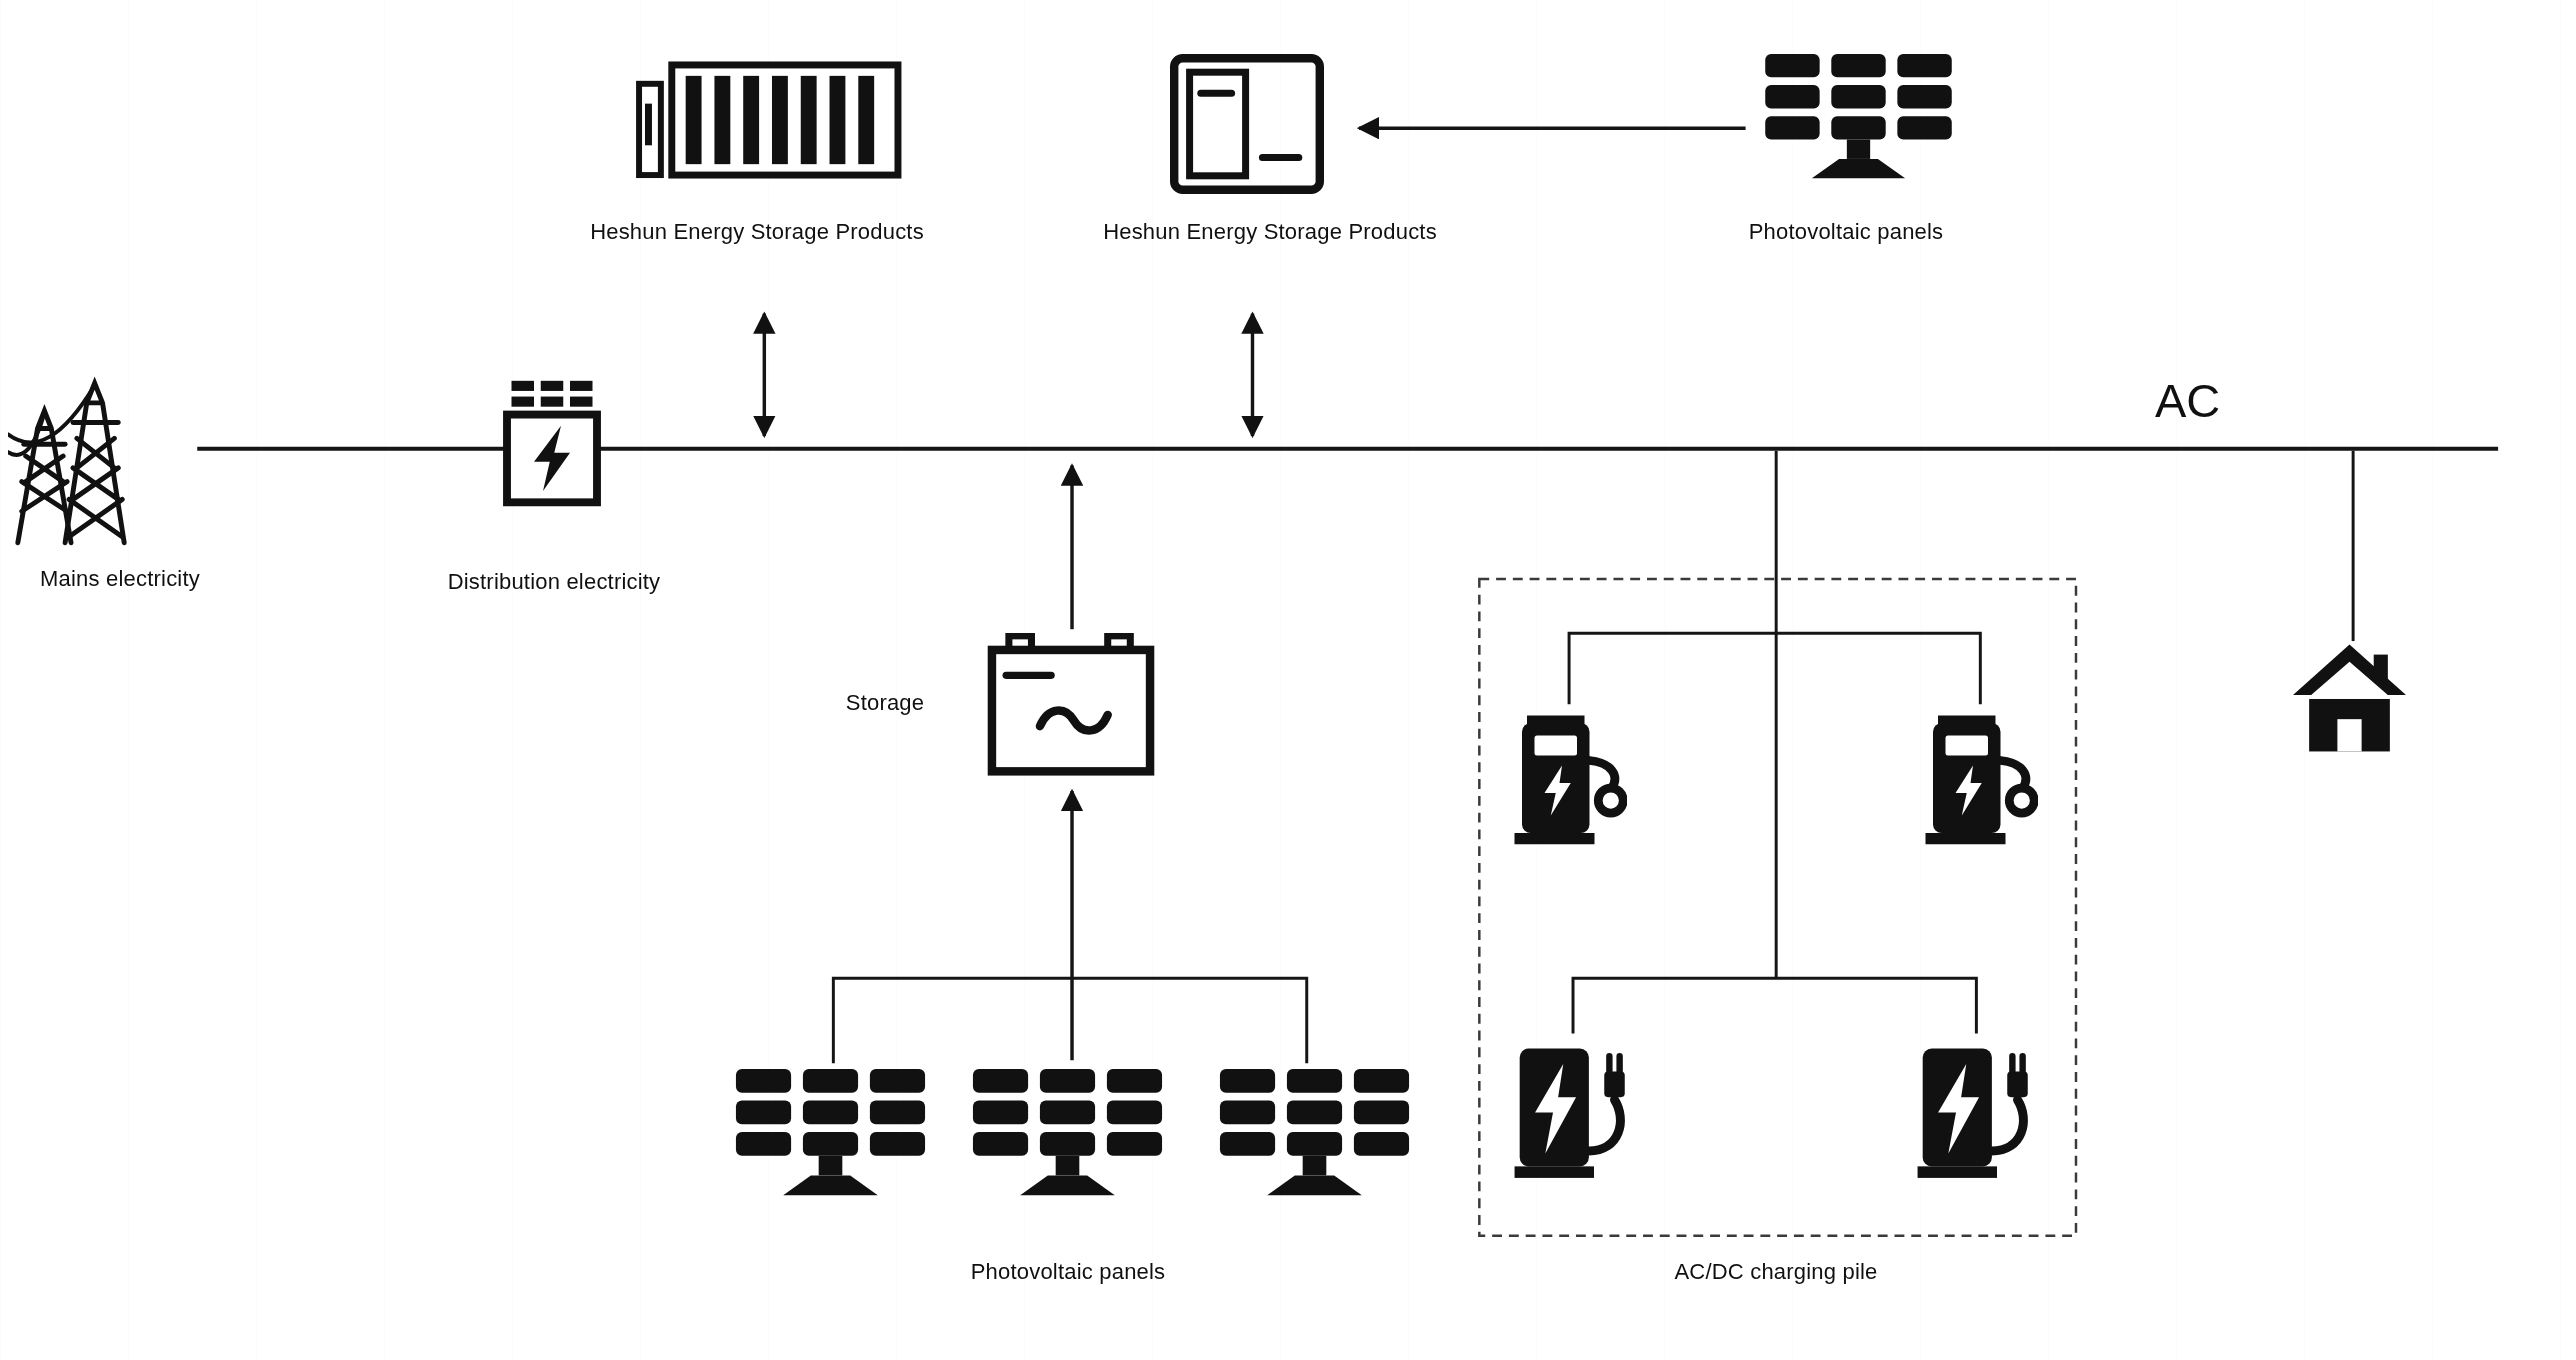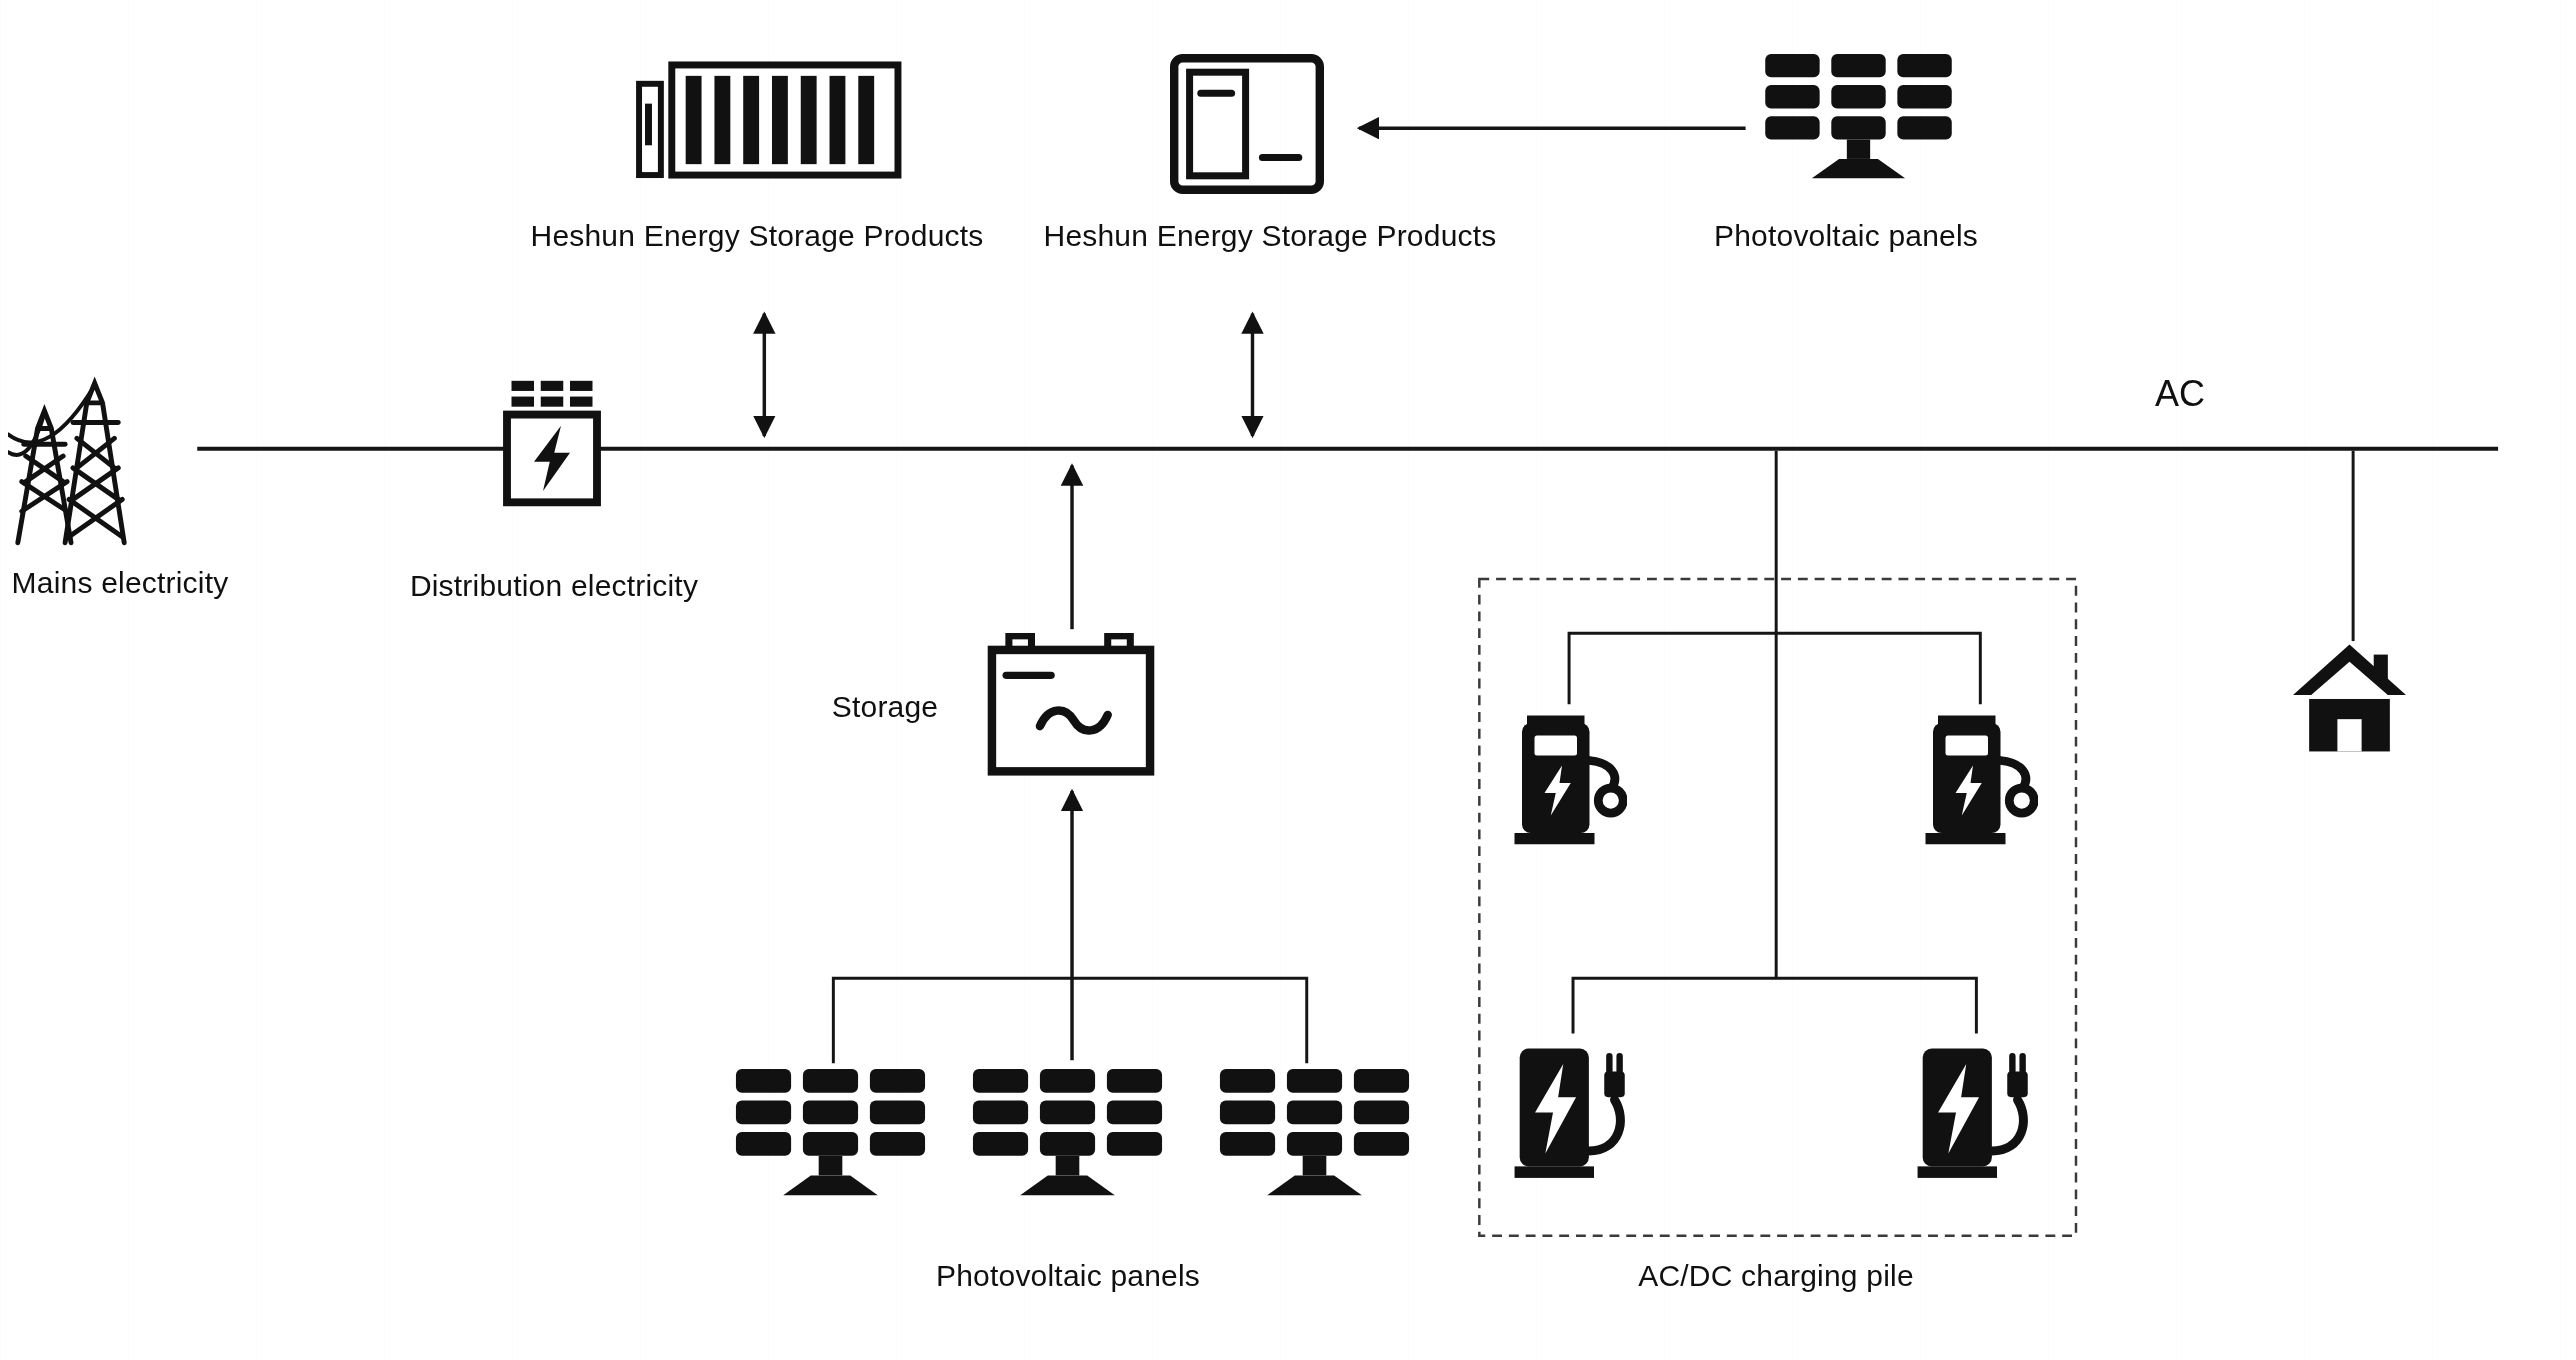--- a/index.html
+++ b/index.html
@@ -10,26 +10,26 @@
       repeating-linear-gradient(90deg, rgba(0,0,0,0.012) 0 1px, transparent 1px 128px),
       #ffffff;
     font-family:"Liberation Sans", sans-serif;
     overflow:hidden;
   }
   #wires{position:absolute;left:0;top:0;z-index:1;}
   .icon{position:absolute;z-index:2;}
   .label{
     position:absolute;z-index:3;
     transform:translateX(-50%);
-    font-size:30px;font-weight:500;color:#101010;
+    font-size:22px;font-weight:500;color:#101010;
     white-space:nowrap;text-align:right;letter-spacing:0.2px;
   }
   .ac-label{
     position:absolute;z-index:3;
-    font-size:36px;font-weight:500;color:#101010;white-space:nowrap;
+    font-size:47px;font-weight:500;color:#101010;white-space:nowrap;
   }
 </style>
 </head>
 <body>
 
 <div id="canvas">
 
   <svg id="wires" width="2576" height="1361" viewBox="0 0 2612 1380">
     <defs>
       <marker id="arr" viewBox="0 0 10 10" refX="9" refY="5" markerWidth="6.5" markerHeight="6.5" orient="auto-start-reverse">

